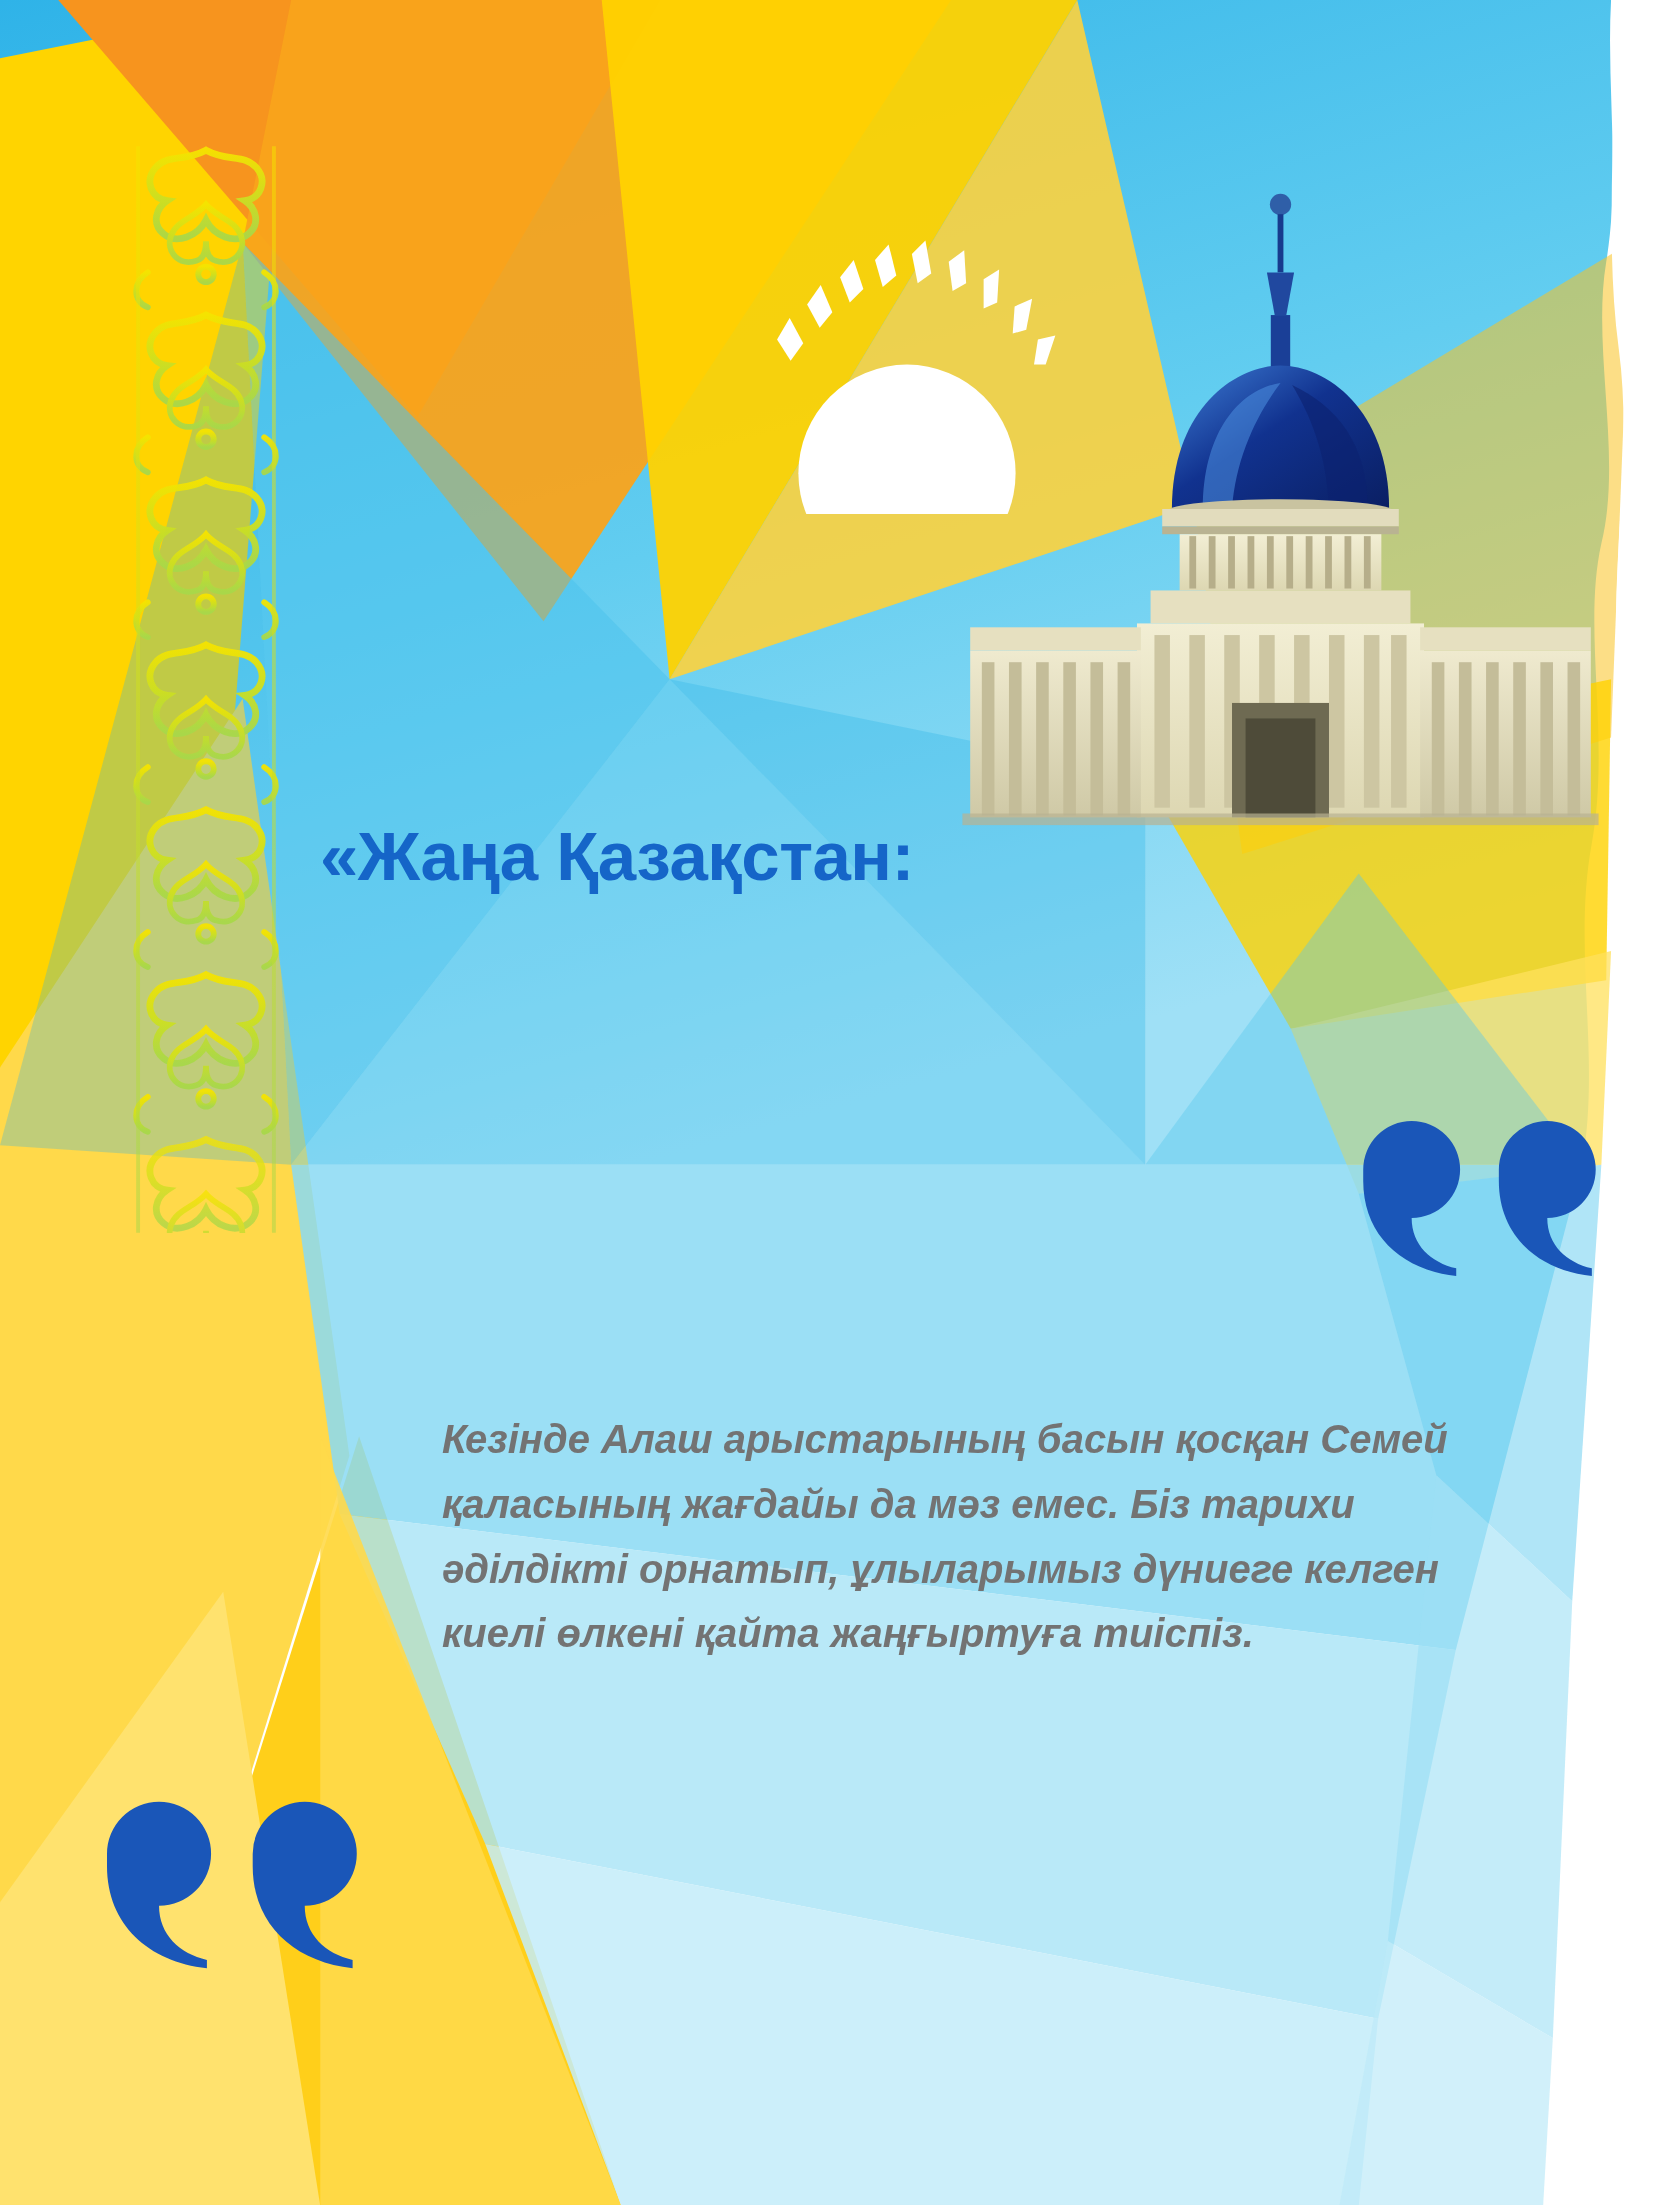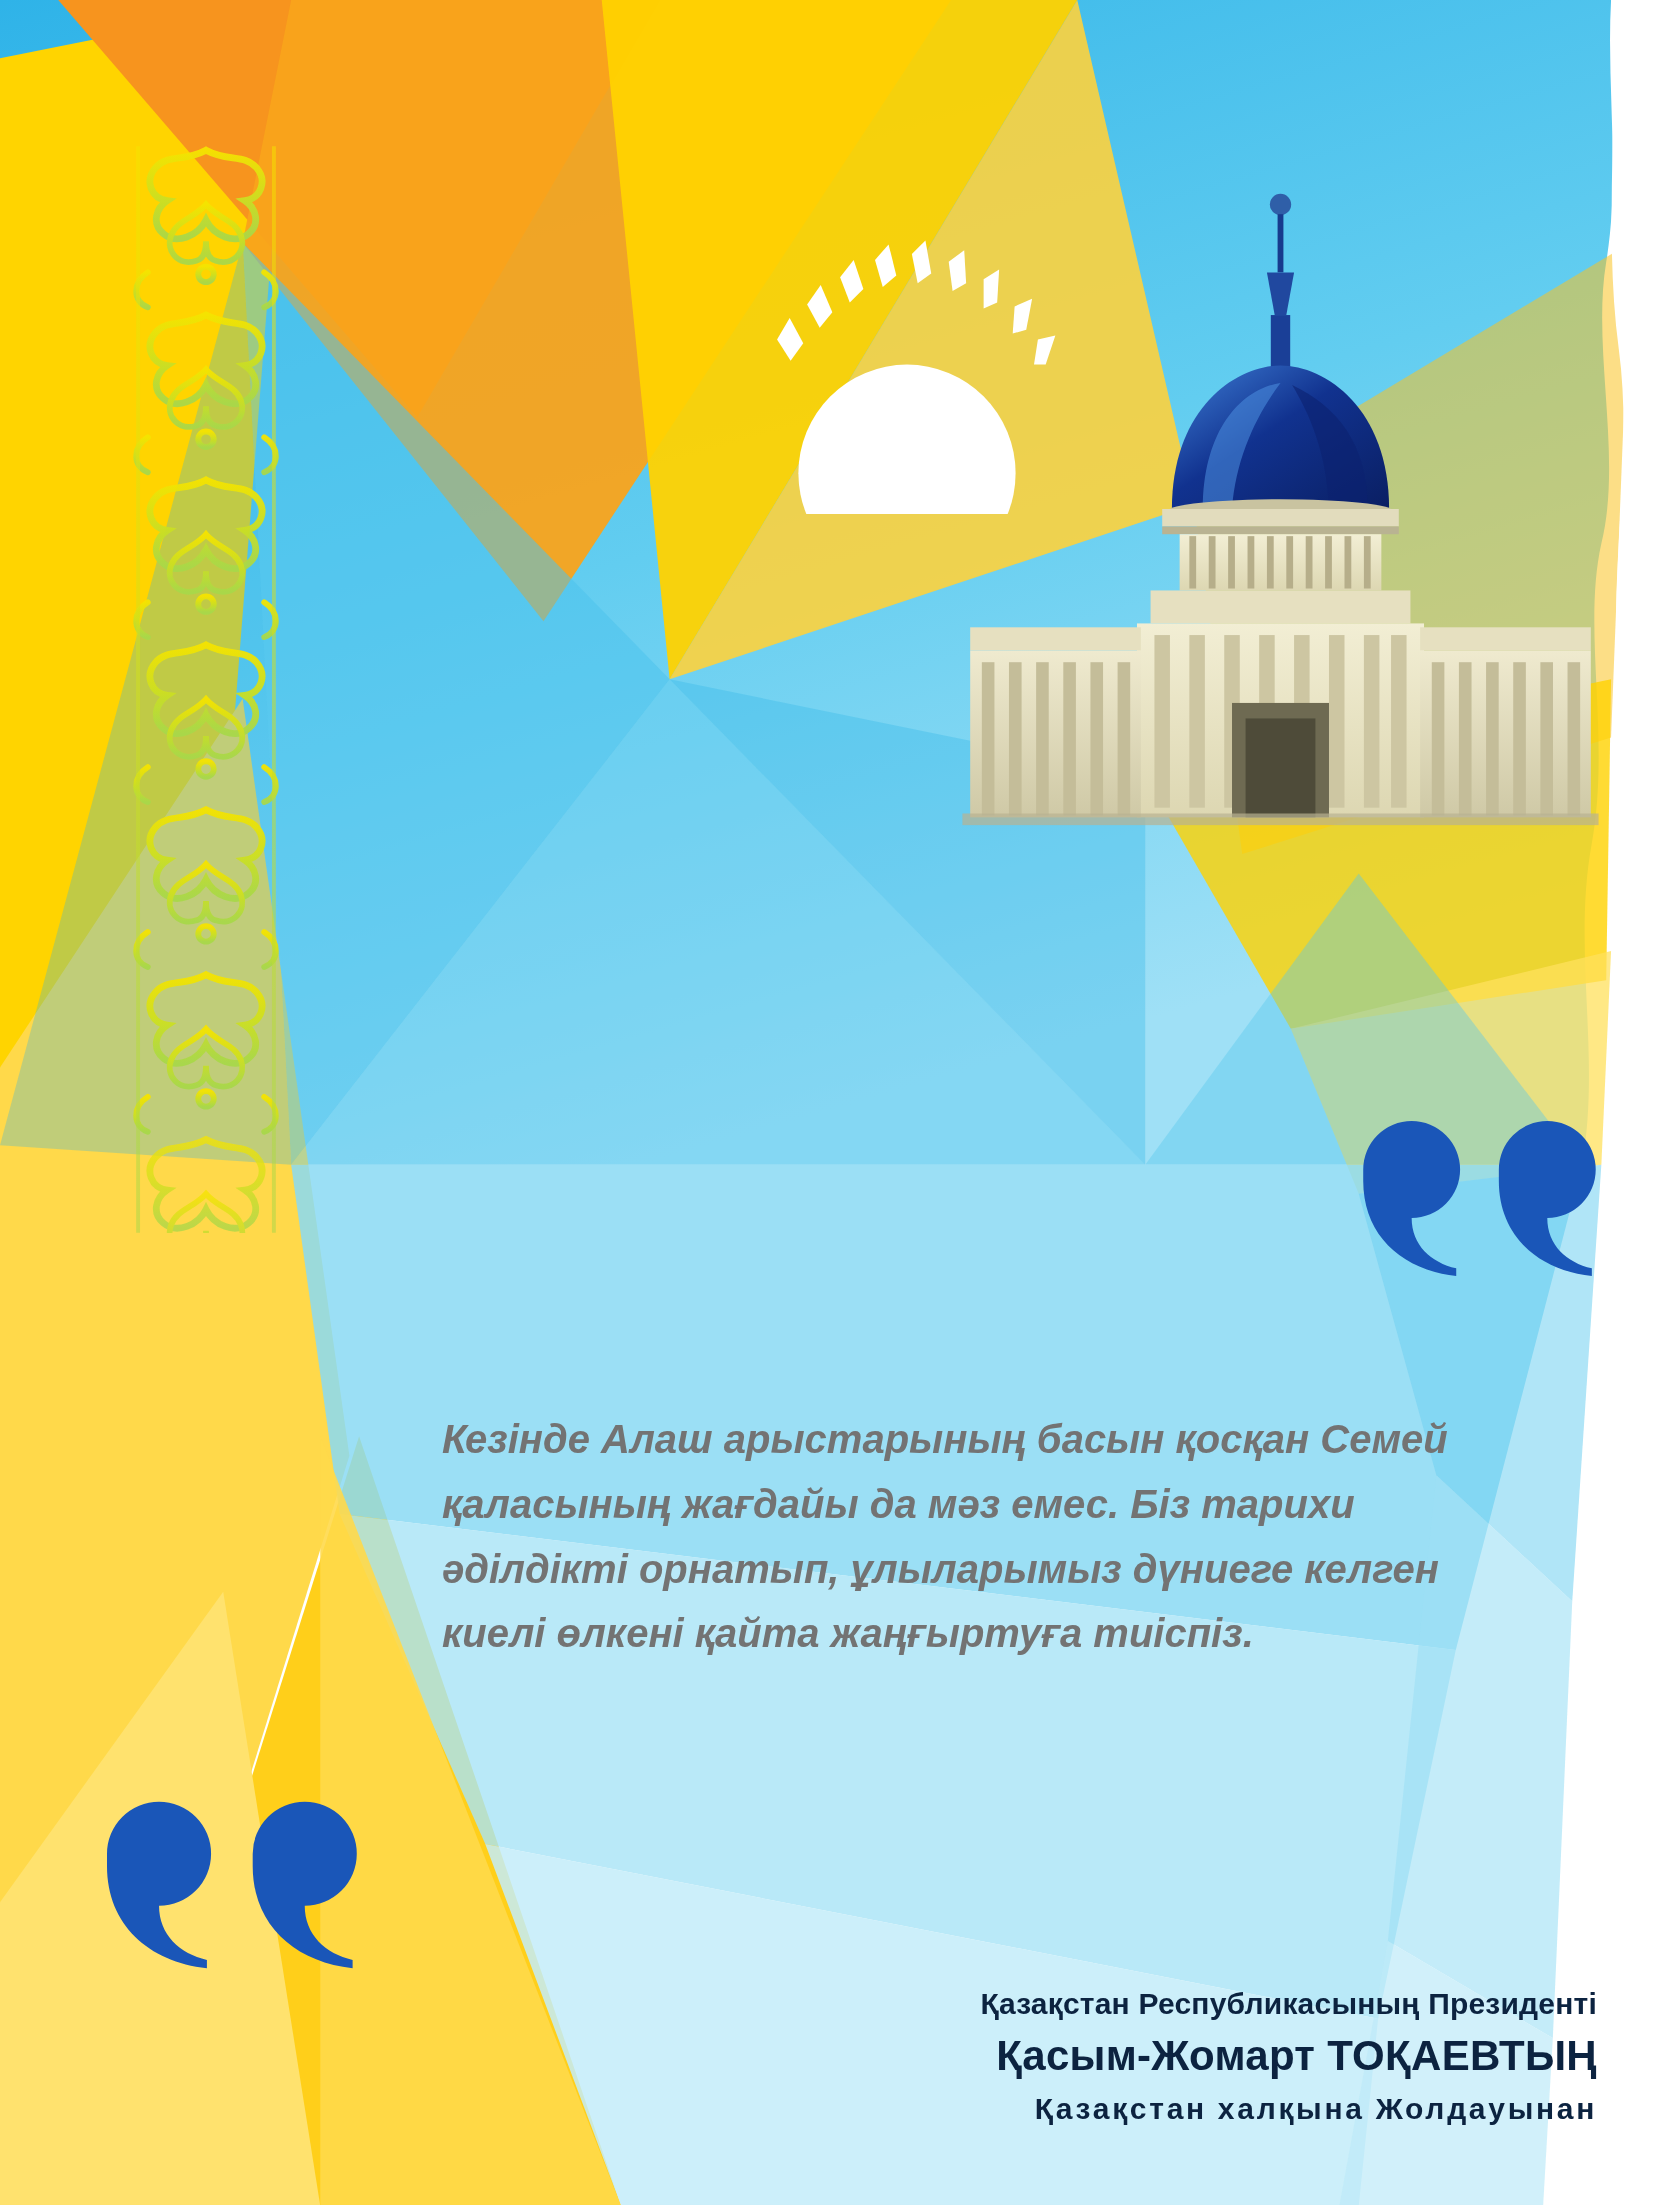--- a/index.html
+++ b/index.html
@@ -351,38 +351,34 @@
         <rect x="620" y="488" width="13" height="158"></rect>
         <rect x="648" y="488" width="13" height="158"></rect>
         <rect x="676" y="488" width="13" height="158"></rect>
       </g>
 
       <rect x="52" y="644" width="656" height="12" fill="#b8b291" opacity="0.7"></rect>
     </svg>
   </div>
 
   <div class="title-block">
+    <div class="title-line1">«Жаңа Қазақстан:</div>
   </div>
 
   <div class="quote-mark quote-top">
     <svg class="qm-svg" width="262" height="155" viewBox="0 0 270 160" xmlns="http://www.w3.org/2000/svg">
       <path d="M0,50 A50,50 0 1,1 50,100 C50,128 70,146 96,152 L96,160 C40,154 0,118 0,62 Z" fill="#1a56b8"></path>
       <path d="M140,50 A50,50 0 1,1 190,100 C190,128 210,146 236,152 L236,160 C180,154 140,118 140,62 Z" fill="#1a56b8"></path>
     </svg>
   </div>
 
   <div class="quote-mark quote-bottom">
     <svg class="qm-svg" width="281" height="170" viewBox="0 0 270 160" xmlns="http://www.w3.org/2000/svg">
       <path d="M0,50 A50,50 0 1,1 50,100 C50,128 70,146 96,152 L96,160 C40,154 0,118 0,62 Z" fill="#1a56b8"></path>
       <path d="M140,50 A50,50 0 1,1 190,100 C190,128 210,146 236,152 L236,160 C180,154 140,118 140,62 Z" fill="#1a56b8"></path>
     </svg>
   </div>
 
   <div class="quote-text">Кезінде Алаш арыстарының басын қосқан Семей қаласының жағдайы да мәз емес. Біз тарихи әділдікті орнатып, ұлыларымыз дүниеге келген киелі өлкені қайта жаңғыртуға тиіспіз.</div>
 
-  <div class="attribution">
-    <div class="attr-1">Қазақстан Республикасының Президенті</div>
-    <div class="attr-2">Қасым-Жомарт ТОҚАЕВТЫҢ</div>
-    <div class="attr-3">Қазақстан халқына Жолдауынан</div>
-  </div>
 
 </div>
 
 
 </body></html>

